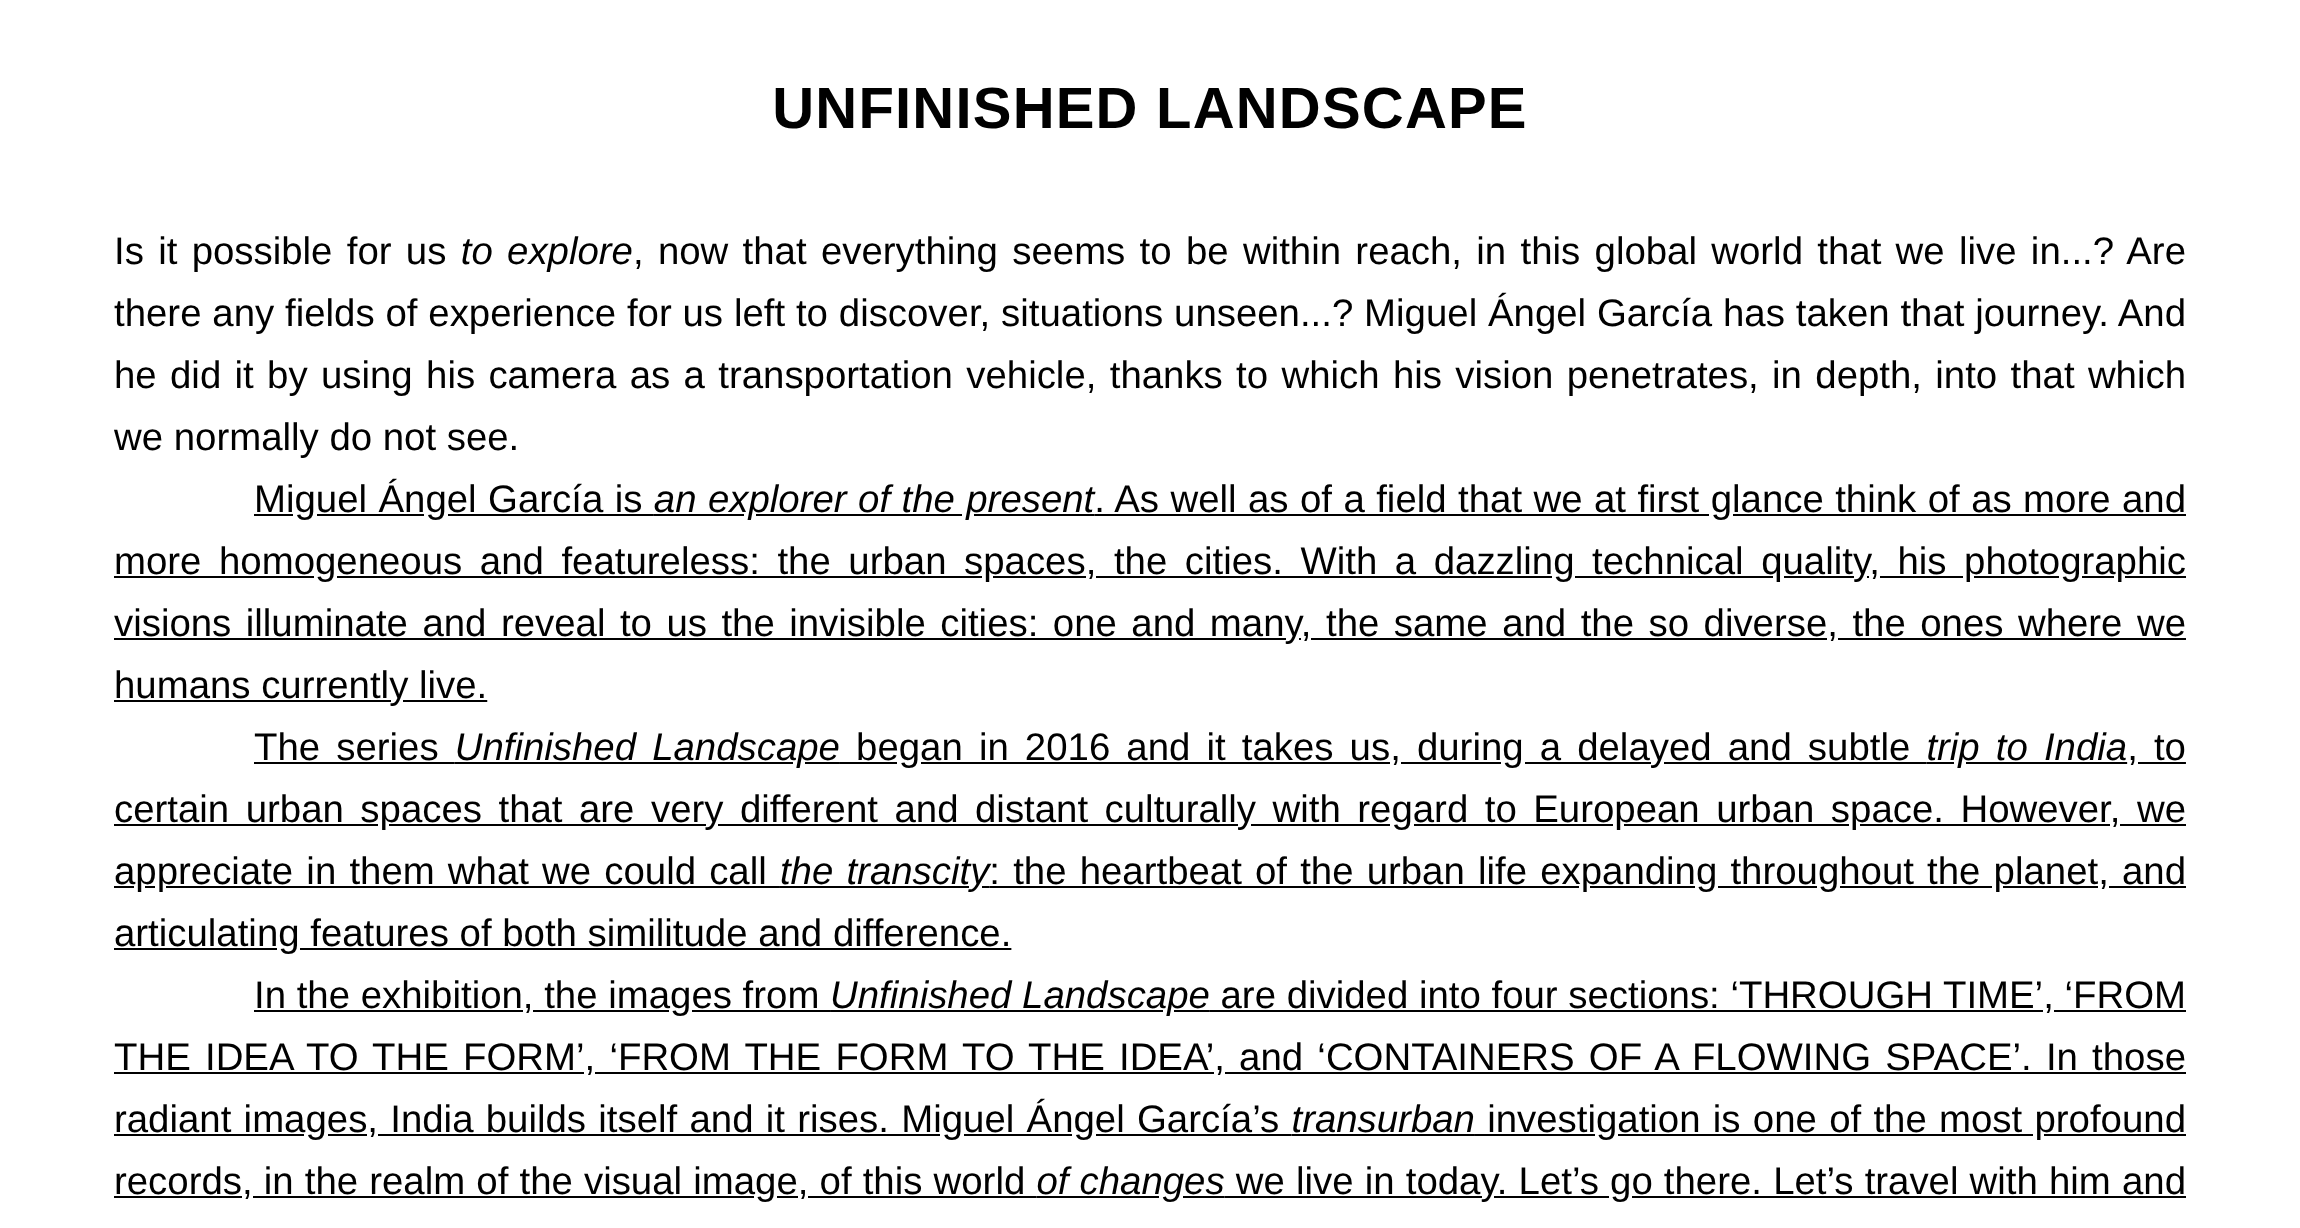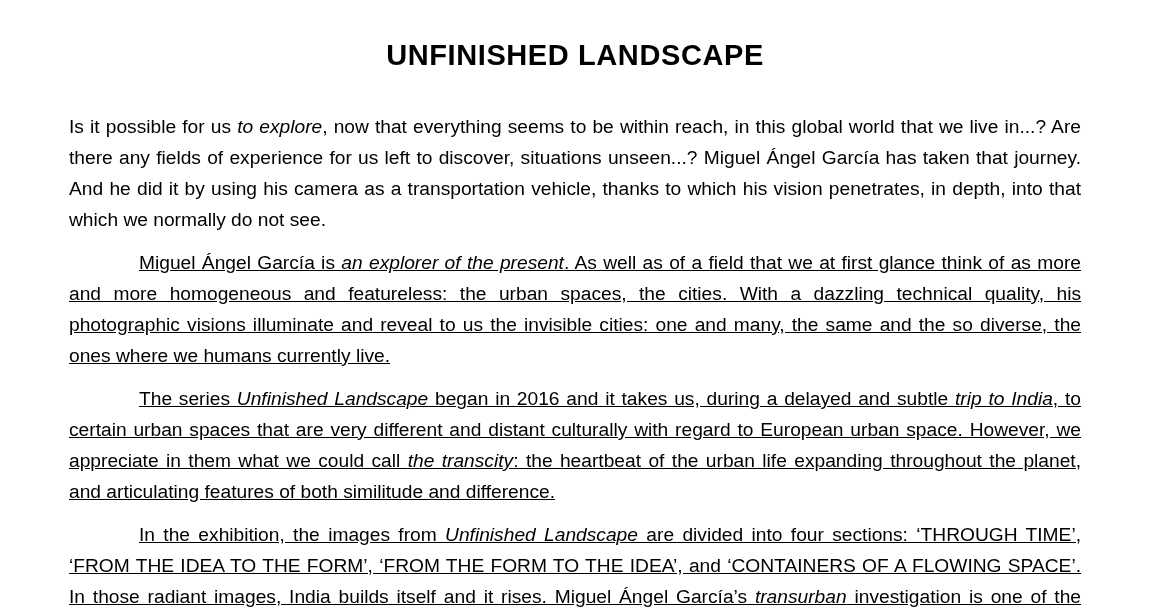--- a/index.html
+++ b/index.html
@@ -30,21 +30,21 @@
     line-height: 1.2;
   }
   .body-text {
     margin-top: 38px;
     font-size: 19.2px;
     line-height: 31px;
     text-align: justify;
     text-justify: inter-word;
   }
   .para {
-    margin: 12px;
+    margin: 0;
     text-align: justify;
   }
   .para + .para {
     text-indent: 70px;
     text-decoration: underline;
   }
   .para em, .it {
     font-style: italic;
   }
   .signature {

